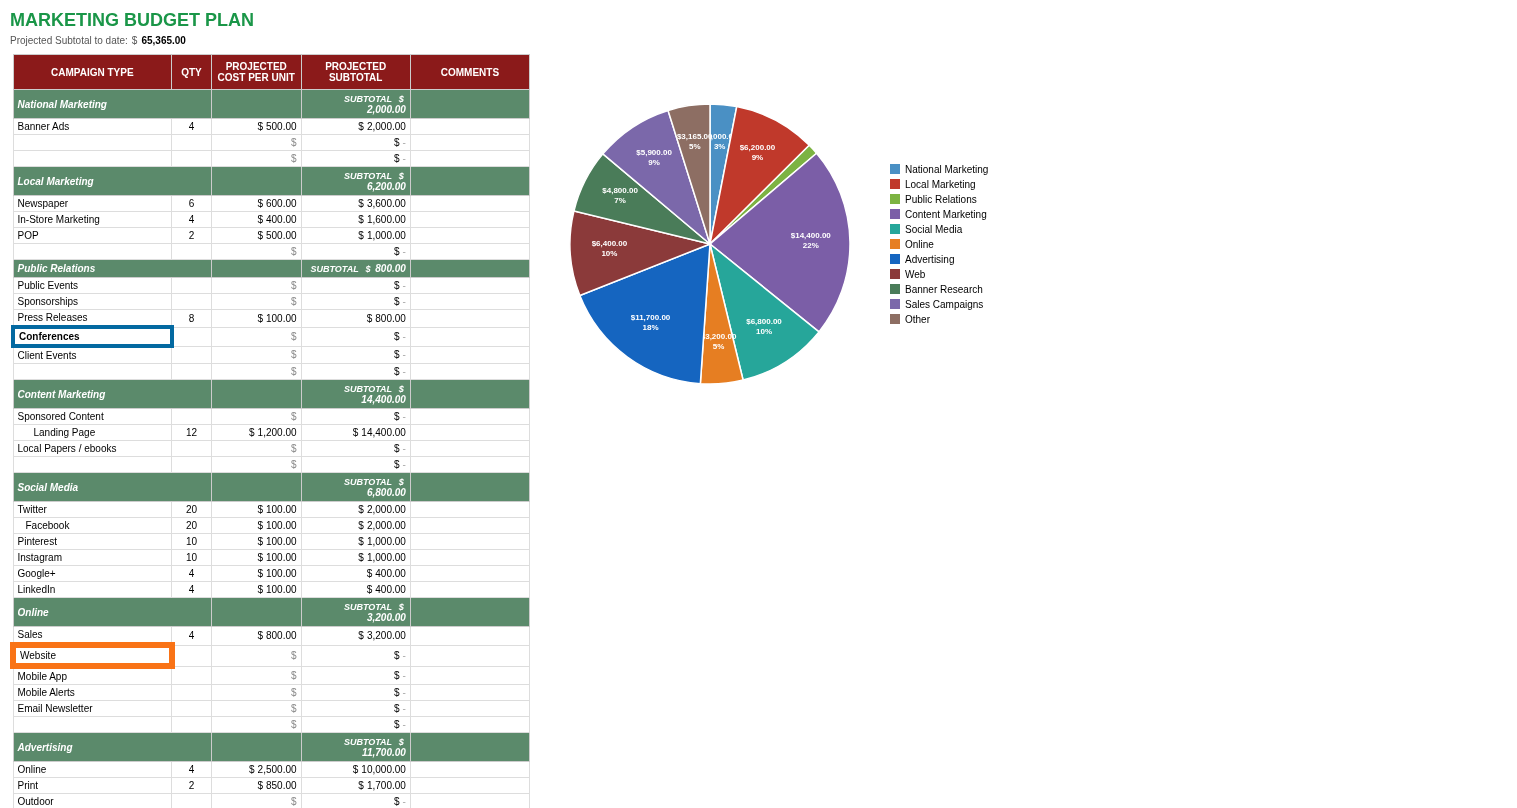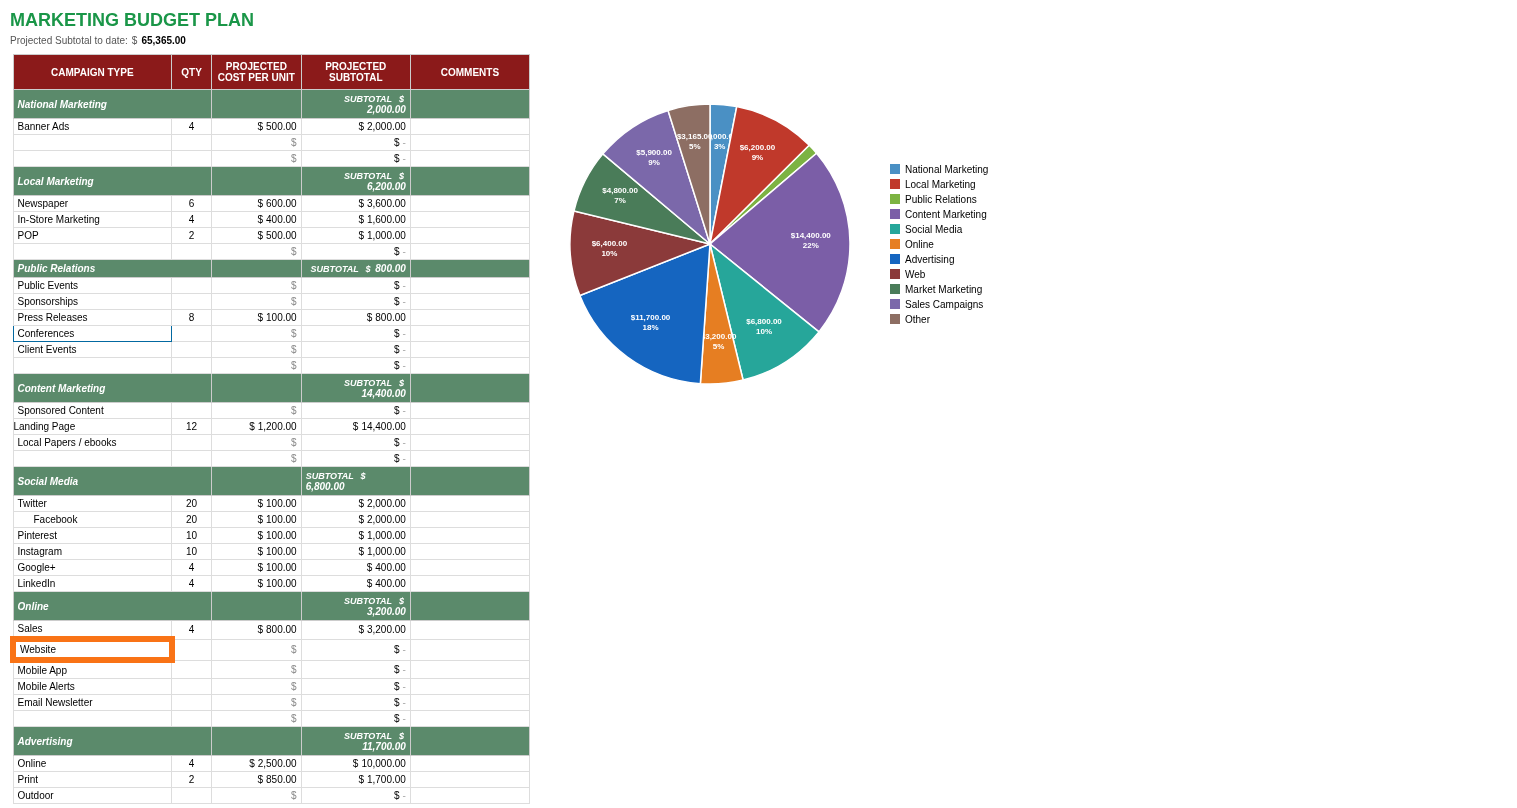--- a/index.html
+++ b/index.html
@@ -222,21 +222,21 @@
       <td style="padding:2px 4px;border:1px solid #ddd;"></td>
     </tr>
           <tr class="row-data">
       <td style="padding:2px 4px;border:1px solid #ddd;">Press Releases</td>
       <td class="cell-center" style="padding:2px 4px;border:1px solid #ddd;">8</td>
       <td class="cell-right" style="padding:2px 4px;border:1px solid #ddd;"><span style="margin-right:3px;">$</span>100.00</td>
       <td class="cell-right" style="padding:2px 4px;border:1px solid #ddd;"><span style="margin-right:3px;">$</span>800.00</td>
       <td style="padding:2px 4px;border:1px solid #ddd;"></td>
     </tr>
           <tr class="row-data">
-      <td style="padding:2px 4px;border:1px solid #0369a1;">Conferences</td>
+      <td style="padding:2px 4px;border:4px solid #0369a1;font-weight:bold;">Conferences</td>
       <td class="cell-center" style="padding:2px 4px;border:1px solid #ddd;"></td>
       <td class="cell-right" style="padding:2px 4px;border:1px solid #ddd;"><span style="color:#888;">$</span></td>
       <td class="cell-right" style="padding:2px 4px;border:1px solid #ddd;"><span style="margin-right:3px;">$</span><span style="color:#aaa;">-</span></td>
       <td style="padding:2px 4px;border:1px solid #ddd;"></td>
     </tr>
           <tr class="row-data">
       <td style="padding:2px 4px;border:1px solid #ddd;">Client Events</td>
       <td class="cell-center" style="padding:2px 4px;border:1px solid #ddd;"></td>
       <td class="cell-right" style="padding:2px 4px;border:1px solid #ddd;"><span style="color:#888;">$</span></td>
       <td class="cell-right" style="padding:2px 4px;border:1px solid #ddd;"><span style="margin-right:3px;">$</span><span style="color:#aaa;">-</span></td>
@@ -260,21 +260,21 @@
     <td></td>
   </tr>
           <tr class="row-data">
       <td style="padding:2px 4px;border:1px solid #ddd;">Sponsored Content</td>
       <td class="cell-center" style="padding:2px 4px;border:1px solid #ddd;"></td>
       <td class="cell-right" style="padding:2px 4px;border:1px solid #ddd;"><span style="color:#888;">$</span></td>
       <td class="cell-right" style="padding:2px 4px;border:1px solid #ddd;"><span style="margin-right:3px;">$</span><span style="color:#aaa;">-</span></td>
       <td style="padding:2px 4px;border:1px solid #ddd;"></td>
     </tr>
           <tr class="row-data">
-      <td style="padding:2px 0;border:1px solid #ddd;">Landing Page</td>
+      <td style="padding:2px 20px;border:1px solid #ddd;">Landing Page</td>
       <td class="cell-center" style="padding:2px 4px;border:1px solid #ddd;">12</td>
       <td class="cell-right" style="padding:2px 4px;border:1px solid #ddd;"><span style="margin-right:3px;">$</span>1,200.00</td>
       <td class="cell-right" style="padding:2px 4px;border:1px solid #ddd;"><span style="margin-right:3px;">$</span>14,400.00</td>
       <td style="padding:2px 4px;border:1px solid #ddd;"></td>
     </tr>
           <tr class="row-data">
       <td style="padding:2px 4px;border:1px solid #ddd;">Local Papers / ebooks</td>
       <td class="cell-center" style="padding:2px 4px;border:1px solid #ddd;"></td>
       <td class="cell-right" style="padding:2px 4px;border:1px solid #ddd;"><span style="color:#888;">$</span></td>
       <td class="cell-right" style="padding:2px 4px;border:1px solid #ddd;"><span style="margin-right:3px;">$</span><span style="color:#aaa;">-</span></td>
@@ -283,36 +283,36 @@
           <tr class="row-data">
       <td style="padding:2px 4px;border:1px solid #ddd;"></td>
       <td class="cell-center" style="padding:2px 4px;border:1px solid #ddd;"></td>
       <td class="cell-right" style="padding:2px 4px;border:1px solid #ddd;"><span style="color:#888;">$</span></td>
       <td class="cell-right" style="padding:2px 4px;border:1px solid #ddd;"><span style="margin-right:3px;">$</span><span style="color:#aaa;">-</span></td>
       <td style="padding:2px 4px;border:1px solid #ddd;"></td>
     </tr>
           <tr class="row-category">
     <td colspan="2" style="font-weight:bold;font-style:italic;color:#fff;">Social Media</td>
     <td></td>
-    <td style="">
+    <td style="text-align:right;">
       <span style="font-size:9px;margin-right:4px;">SUBTOTAL</span>
       <span style="font-size:9px;margin-right:2px;">$</span>
       <strong>6,800.00</strong>
     </td>
     <td></td>
   </tr>
           <tr class="row-data">
       <td style="padding:2px 4px;border:1px solid #ddd;">Twitter</td>
       <td class="cell-center" style="padding:2px 4px;border:1px solid #ddd;">20</td>
       <td class="cell-right" style="padding:2px 4px;border:1px solid #ddd;"><span style="margin-right:3px;">$</span>100.00</td>
       <td class="cell-right" style="padding:2px 4px;border:1px solid #ddd;"><span style="margin-right:3px;">$</span>2,000.00</td>
       <td style="padding:2px 4px;border:1px solid #ddd;"></td>
     </tr>
           <tr class="row-data">
-      <td style="padding:2px 20px;border:1px solid #ddd;">Facebook</td>
+      <td style="padding:2px 12px;border:1px solid #ddd;">Facebook</td>
       <td class="cell-center" style="padding:2px 4px;border:1px solid #ddd;">20</td>
       <td class="cell-right" style="padding:2px 4px;border:1px solid #ddd;"><span style="margin-right:3px;">$</span>100.00</td>
       <td class="cell-right" style="padding:2px 4px;border:1px solid #ddd;"><span style="margin-right:3px;">$</span>2,000.00</td>
       <td style="padding:2px 4px;border:1px solid #ddd;"></td>
     </tr>
           <tr class="row-data">
       <td style="padding:2px 4px;border:1px solid #ddd;">Pinterest</td>
       <td class="cell-center" style="padding:2px 4px;border:1px solid #ddd;">10</td>
       <td class="cell-right" style="padding:2px 4px;border:1px solid #ddd;"><span style="margin-right:3px;">$</span>100.00</td>
       <td class="cell-right" style="padding:2px 4px;border:1px solid #ddd;"><span style="margin-right:3px;">$</span>1,000.00</td>
@@ -480,21 +480,21 @@
         <div class="legend-item">
     <div class="legend-color" style="background:#1565C0;"></div>
     <span>Advertising</span>
   </div>
         <div class="legend-item">
     <div class="legend-color" style="background:#8B3A3A;"></div>
     <span>Web</span>
   </div>
         <div class="legend-item">
     <div class="legend-color" style="background:#4A7C59;"></div>
-    <span>Market Marketing</span>
+    <span>Banner Research</span>
   </div>
         <div class="legend-item">
     <div class="legend-color" style="background:#7B68AA;"></div>
     <span>Sales Campaigns</span>
   </div>
         <div class="legend-item">
     <div class="legend-color" style="background:#8D6E63;"></div>
     <span>Other</span>
   </div>
       </div>

